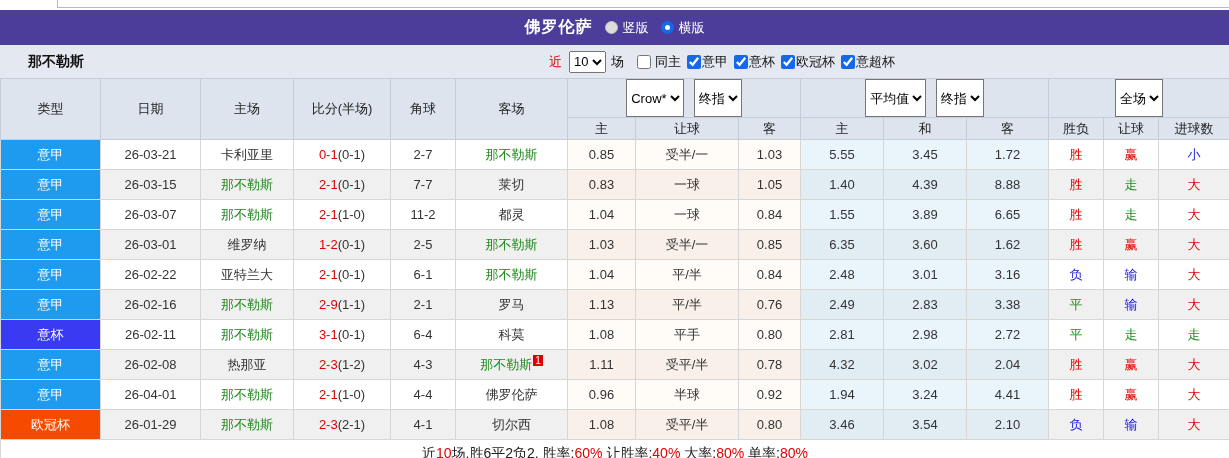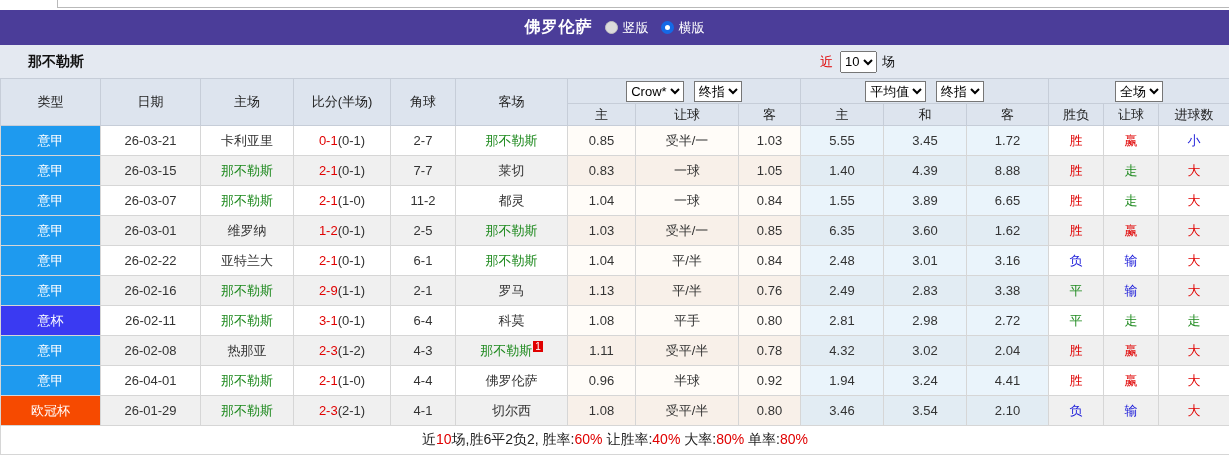--- a/index.html
+++ b/index.html
@@ -25,21 +25,21 @@
   .filters .near { color:#e00000; margin-right:2px; }
   .filters select { height:22px; font-size:13px; margin:0 2px; }
   .filters label { display:flex; align-items:center; cursor:pointer; }
   .filters input[type=checkbox] { width:14px; height:14px; accent-color:#1569e6; margin:0 1px 0 6px; }
   .filters label.first-cb input { margin-left:10px; margin-right:4px; }
 
   table { width:1229px; border-collapse:collapse; table-layout:fixed; font-size:13px; }
   th { background:#dde4ee; border:1px solid #c6cdd8; font-weight:normal; color:#222; }
   thead tr.drop th { height:25px; }
   thead tr.sub th { height:22px; }
-  thead select { height:21px; font-size:13px; margin:0 3px; background:#fff; }
+  thead select { height:38px; font-size:13px; margin:0 3px; background:#fff; }
   tbody td { border:1px solid #d6d6d6; text-align:center; height:30px; color:#333; }
   tbody tr:nth-child(even) td { background:#f0f0f0; }
   tbody tr:nth-child(odd)  td { background:#ffffff; }
   tbody tr:nth-child(odd)  td.o1 { background:#fffcf8; }
   tbody tr:nth-child(even) td.o1 { background:#f8f0e9; }
   tbody tr:nth-child(odd)  td.o2 { background:#eaf4fb; }
   tbody tr:nth-child(even) td.o2 { background:#e2ecf3; }
   tbody td.league { color:#fff; }
   .score-main { color:#e00000; }
   .team-green { color:#1f8a1f; }
@@ -70,20 +70,42 @@
 </div>
 
 <div class="toolbar">
   <span class="team">那不勒斯</span>
   <div class="filters">
     <span class="near">近</span>
     <select>
       <option>10</option>
     </select>
     <span>场</span>
+    <span id="filter-checkboxes" style="display:flex;align-items:center;">
+        <label class="first-cb">
+          <input type="checkbox" style="">
+          <span>同主</span>
+        </label>
+        <label>
+          <input type="checkbox" checked="" style="">
+          <span>意甲</span>
+        </label>
+        <label>
+          <input type="checkbox" checked="" style="">
+          <span>意杯</span>
+        </label>
+        <label>
+          <input type="checkbox" checked="" style="">
+          <span>欧冠杯</span>
+        </label>
+        <label>
+          <input type="checkbox" checked="" style="">
+          <span>意超杯</span>
+        </label>
+      </span>
   </div>
 </div>
 
 <table>
   <colgroup>
     <col style="width:100px">
       <col style="width:100px">
       <col style="width:93px">
     <col style="width:97px">
       <col style="width:65px">

